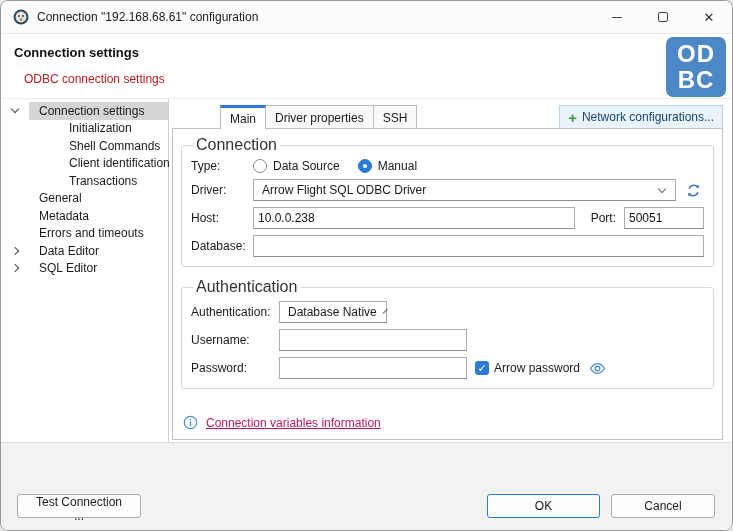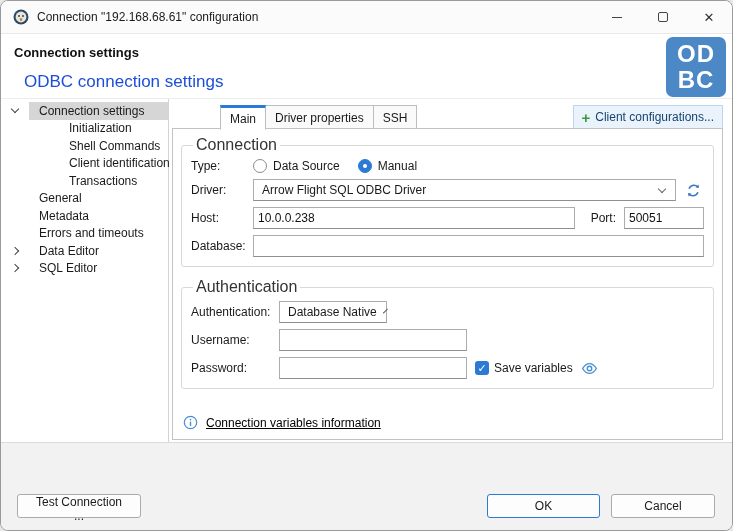--- a/index.html
+++ b/index.html
@@ -21,21 +21,21 @@
   .title-text { font-size:12px; color:#1b1b1b; flex:1; }
   .win-controls { display:flex; height:100%; }
   .win-btn { width:46px; height:100%; display:flex; align-items:center; justify-content:center; color:#444; }
   .glyph-min { display:inline-block; width:10px; border-top:1px solid #444; }
   .glyph-max { display:inline-block; width:10px; height:10px; border:1px solid #444; border-radius:2px; }
   .glyph-close { font-size:13px; color:#333; }
 
   
   .header { position:relative; height:65px; background:#ffffff; border-bottom:1px solid #ededed; }
   .header-title { position:absolute; left:13px; top:11px; font-size:13px; font-weight:bold; color:#111; }
-  .header-sub { position:absolute; left:23px; top:38px; font-size:17px; color:#1d4ed8; }
+  .header-sub { position:absolute; left:23px; top:38px; font-size:12px; color:#b91c1c; }
   .odbc-logo {
     position:absolute; right:6px; top:3px; width:60px; height:60px;
     background:#4c87c6; border-radius:7px; color:#fff; font-weight:bold;
     font-size:24px; line-height:26px; letter-spacing:1px;
     display:flex; flex-direction:column; align-items:center; justify-content:center;
   }
 
   
   .body { display:flex; height:343px; background:#fff; }
 
@@ -107,21 +107,21 @@
 
   .icon-btn { width:22px; height:22px; display:flex; align-items:center; justify-content:center; cursor:pointer; flex:0 0 auto; }
 
   
   .checkbox { display:flex; align-items:center; gap:5px; cursor:pointer; margin-left:8px; }
   .cbox { width:14px; height:14px; border-radius:3px; background:#2b7bd4; color:#fff; font-size:11px; line-height:14px; text-align:center; flex:0 0 auto; }
 
   .spacer { flex:1; }
 
   .link-row { display:flex; align-items:center; gap:8px; padding:2px 2px 9px 2px; }
-  .link { color:#000000; text-decoration:underline; cursor:pointer; }
+  .link { color:#be185d; text-decoration:underline; cursor:pointer; }
 
   .drv-row { border-top:1px solid #dcdcdc; height:37px; display:flex; align-items:center; padding:0 1px; }
   .drv-row .val { margin-left:6px; }
 
   .btn {
     height:24px; background:#fdfdfd; border:1px solid #ababab; border-radius:3px;
     font-family:"Liberation Sans",sans-serif; font-size:12px; color:#1a1a1a;
     padding:0 12px; cursor:pointer;
   }
   .btn.small { height:23px; }
@@ -224,21 +224,21 @@
     </div>
 
     <div class="main">
 
       <div class="tabbar">
         <div class="tab active">Main</div>
         <div class="tab">Driver properties</div>
         <div class="tab">SSH</div>
         <div class="net-btn">
           <span class="plus">+</span>
-          <span>Client configurations...</span>
+          <span>Network configurations...</span>
         </div>
       </div>
 
       <div class="panel">
 
         <fieldset>
           <legend>Connection</legend>
 
           <div class="frow">
             <span class="flabel">Type:</span>
@@ -297,21 +297,21 @@
           <div class="frow">
             <span class="flabel wide">Username:</span>
             <input type="text" style="width: 188px;" value="">
           </div>
 
           <div class="frow">
             <span class="flabel wide">Password:</span>
             <input type="text" style="width: 188px;" value="">
             <span class="checkbox">
               <span class="cbox">✓</span>
-              <span>Save variables</span>
+              <span>Arrow password</span>
             </span>
             <span class="icon-btn" style="margin-left:6px;">
               <svg width="17" height="17" viewBox="0 0 16 16">
                 <path d="M1.5 8 C3.5 4.8 6 3.4 8 3.4 C10 3.4 12.5 4.8 14.5 8 C12.5 11.2 10 12.6 8 12.6 C6 12.6 3.5 11.2 1.5 8 Z" fill="none" stroke="#4a8fd3" stroke-width="1.3"></path>
                 <circle cx="8" cy="8" r="2.1" fill="none" stroke="#4a8fd3" stroke-width="1.3"></circle>
               </svg>
             </span>
           </div>
         </fieldset>
 

